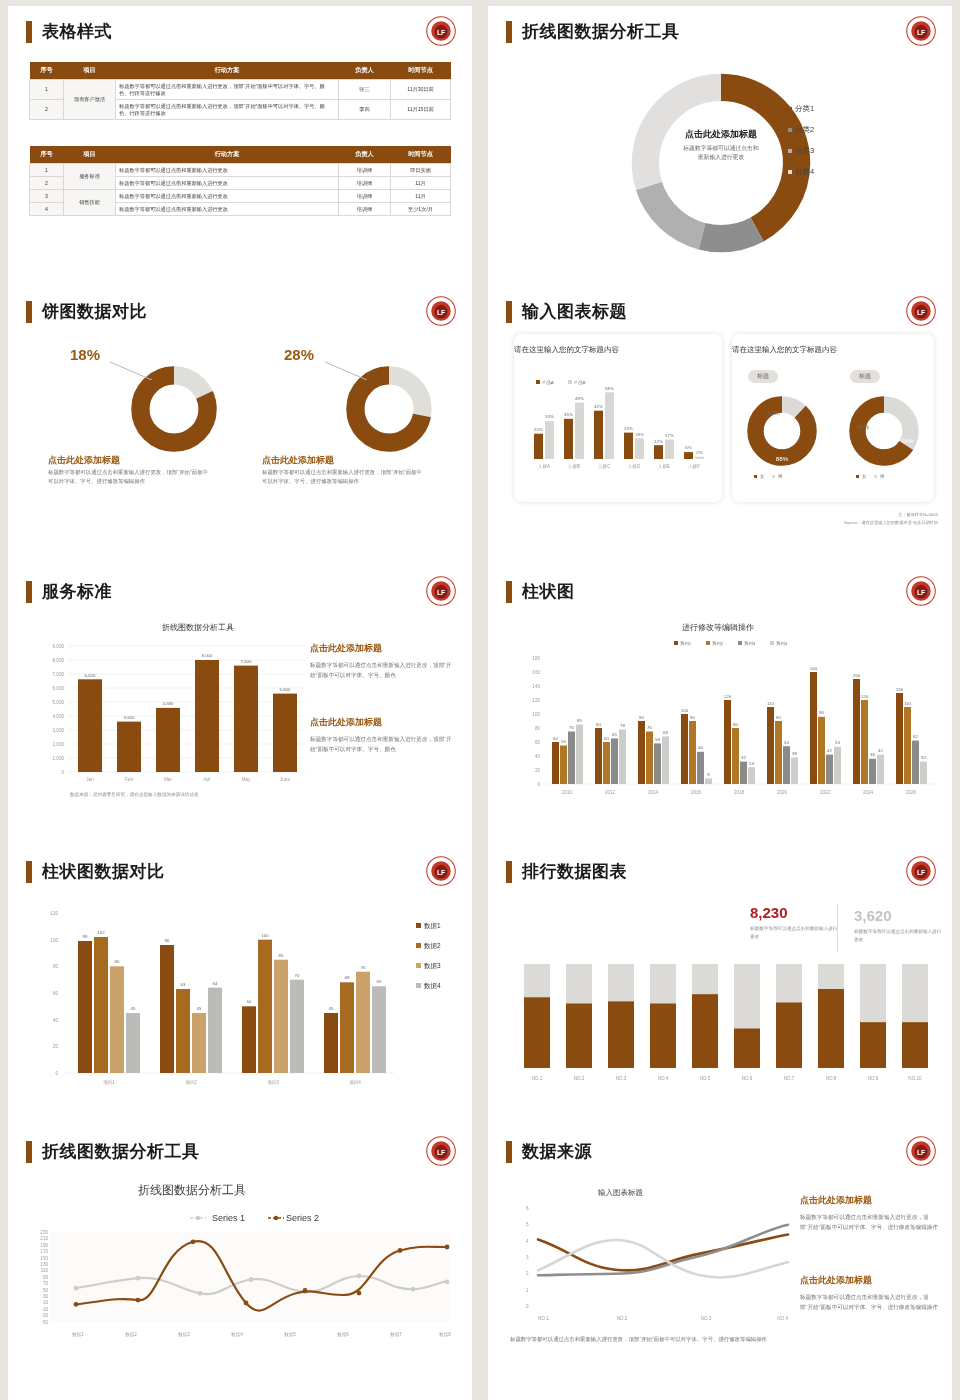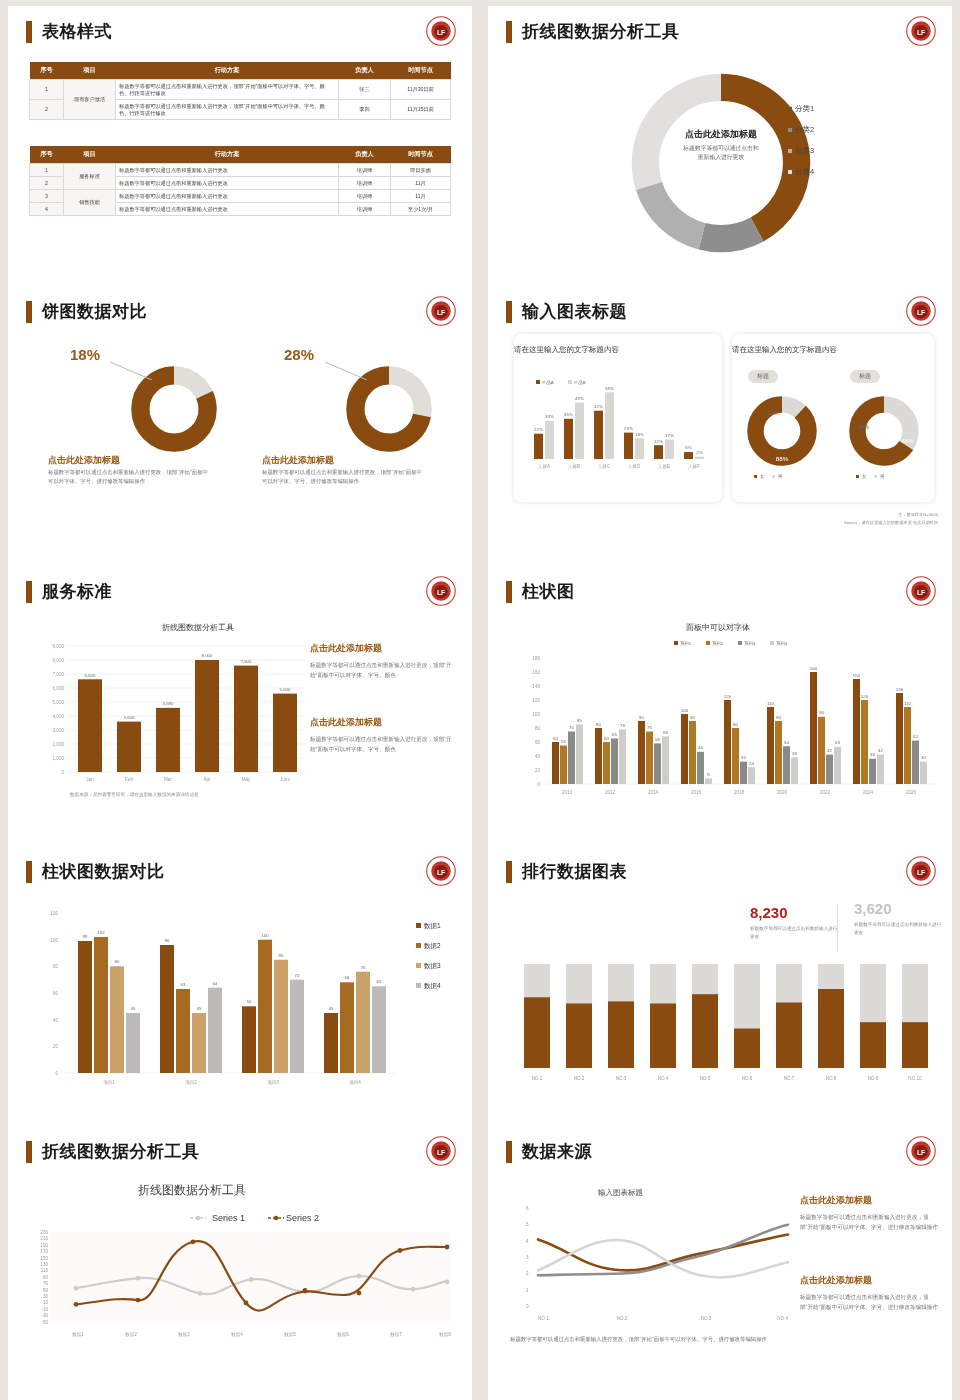--- a/index.html
+++ b/index.html
@@ -409,21 +409,21 @@
     <div class="hdr">
           <div class="hdr-bar"></div>
       <div class="hdr-title">柱状图</div>
         </div>
     <svg class="logo" viewBox="0 0 40 40">
       <circle cx="20" cy="20" r="19" fill="#fff" stroke="#c0392b" stroke-width="1.4"></circle>
       <circle cx="20" cy="20" r="13" fill="#c0392b"></circle>
           <circle cx="20" cy="21" r="9" fill="#8b1a12"></circle>
       <text x="20" y="25" font-size="9" fill="#fff" text-anchor="middle" font-weight="bold">LF</text>
         </svg>
-    <div class="cht-title" style="position:absolute;left:140px;top:56px;width:180px;">面板中可以对字体</div>
+    <div class="cht-title" style="position:absolute;left:140px;top:56px;width:180px;">进行修改等编辑操作</div>
 
     <svg width="440" height="176" viewBox="0 0 440 176" style="position:absolute;left:18px;top:70px;">
       <g>
         <rect x="168" y="5" width="4" height="4" fill="#8a4b10"></rect>
             <text x="174" y="9" class="dl" font-size="5">系列1</text>
         <rect x="200" y="5" width="4" height="4" fill="#b07726"></rect>
             <text x="206" y="9" class="dl" font-size="5">系列2</text>
         <rect x="232" y="5" width="4" height="4" fill="#8a8a8a"></rect>
             <text x="238" y="9" class="dl" font-size="5">系列3</text>
         <rect x="264" y="5" width="4" height="4" fill="#cfcdca"></rect>
@@ -629,21 +629,21 @@
       <circle cx="20" cy="20" r="13" fill="#c0392b"></circle>
           <circle cx="20" cy="21" r="9" fill="#8b1a12"></circle>
       <text x="20" y="25" font-size="9" fill="#fff" text-anchor="middle" font-weight="bold">LF</text>
         </svg>
 
     <div style="position:absolute;left:262px;top:58px;">
       <div class="bignum" style="color:#b91c1c;">8,230</div>
       <div class="bigsub" style="margin-top:4px;">标题数字等都可以通过点击和重新输入进行更改</div>
     </div>
     <div style="position:absolute;left:349px;top:58px;width:1px;height:48px;background:#e0dedb;"></div>
-    <div style="position:absolute;left:366px;top:54px;">
+    <div style="position:absolute;left:366px;top:61px;">
       <div class="bignum" style="color:#c5c3c0;">3,620</div>
       <div class="bigsub" style="margin-top:4px;">标题数字等都可以通过点击和重新输入进行更改</div>
     </div>
 
     <svg width="430" height="125" viewBox="0 0 430 125" style="position:absolute;left:22px;top:118px;">
       <g>
 
         <rect x="14" y="0" width="26" height="104" fill="#dcdad7"></rect>
             <rect x="14" y="33.3" width="26" height="70.7" fill="#8a4b10"></rect>
             <text x="27" y="116" class="ax" text-anchor="middle">NO.1</text>

